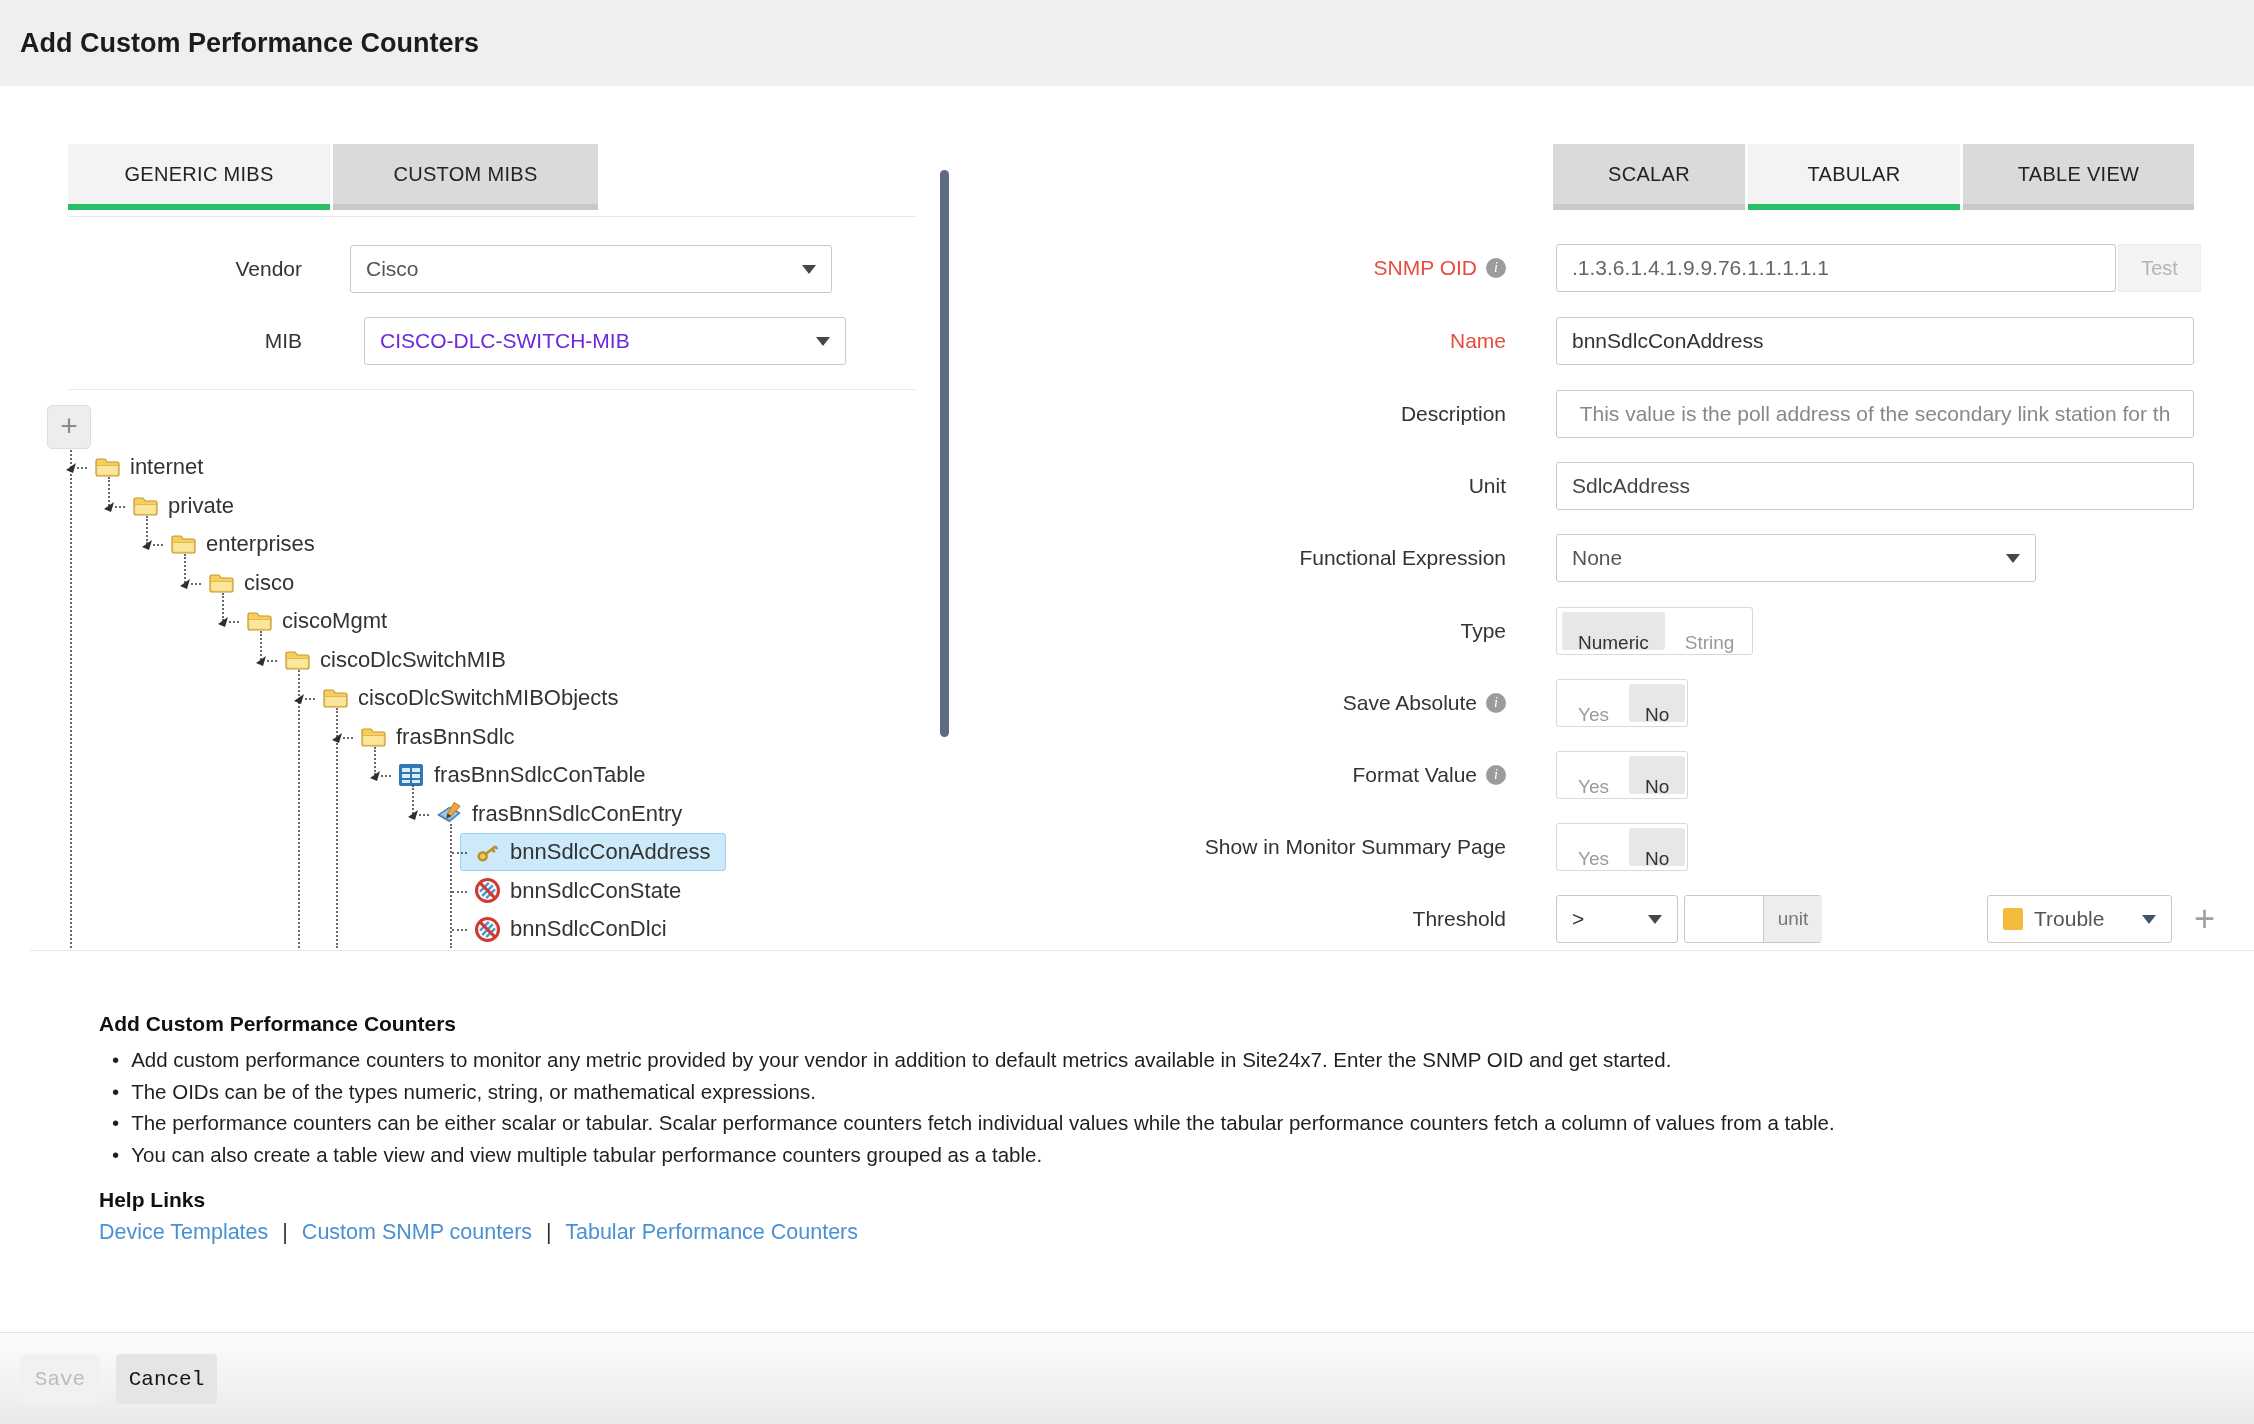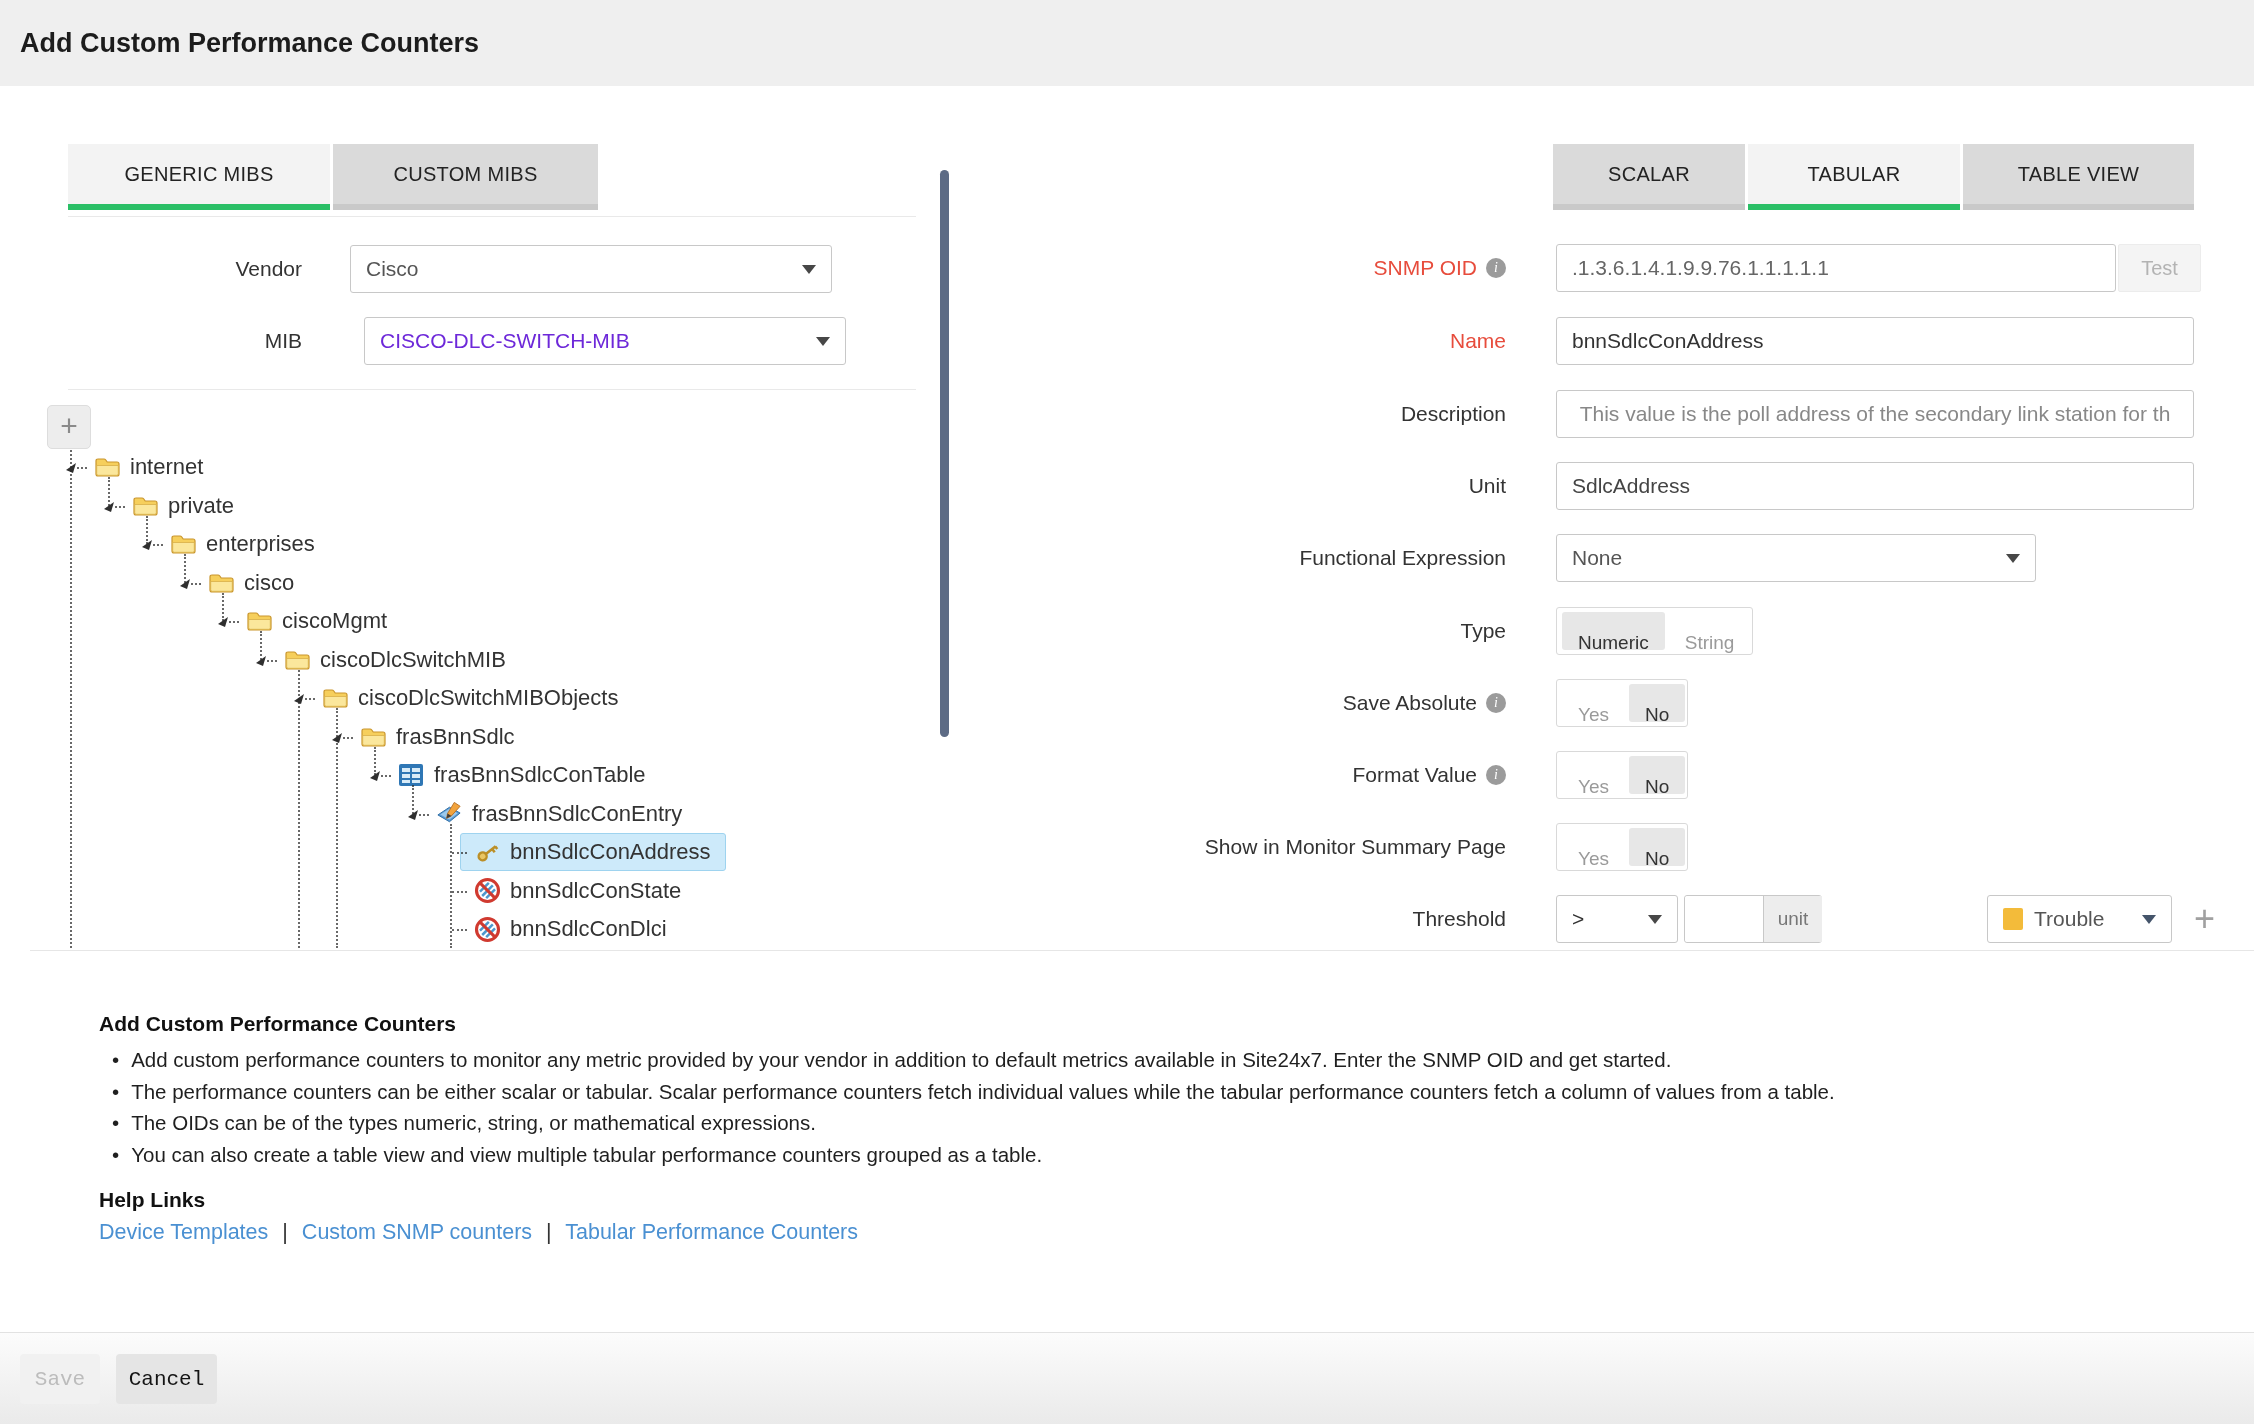--- a/index.html
+++ b/index.html
@@ -397,22 +397,22 @@
     <span>Trouble</span>
     <span class="caret" style="border-top-color:#44546a;"></span>
   </div>
   <div class="plus-thr">+</div>
 
   <div class="bigline"></div>
 
   <div class="info-h">Add Custom Performance Counters</div>
   <ul class="bullets">
     <li><span>Add custom performance counters to monitor any metric provided by your vendor in addition to default metrics available in Site24x7. Enter the SNMP OID and get started.</span></li>
+    <li><span>The OIDs can be of the types numeric, string, or mathematical expressions.</span></li>
     <li><span>The performance counters can be either scalar or tabular. Scalar performance counters fetch individual values while the tabular performance counters fetch a column of values from a table.</span></li>
-    <li><span>The OIDs can be of the types numeric, string, or mathematical expressions.</span></li>
     <li><span>You can also create a table view and view multiple tabular performance counters grouped as a table.</span></li>
   </ul>
   <div class="help-h">Help Links</div>
   <div class="help-links">
     <a>Device Templates</a>
     <span class="sep">|</span>
     <a>Custom SNMP counters</a>
     <span class="sep">|</span>
     <a>Tabular Performance Counters</a>
   </div>

